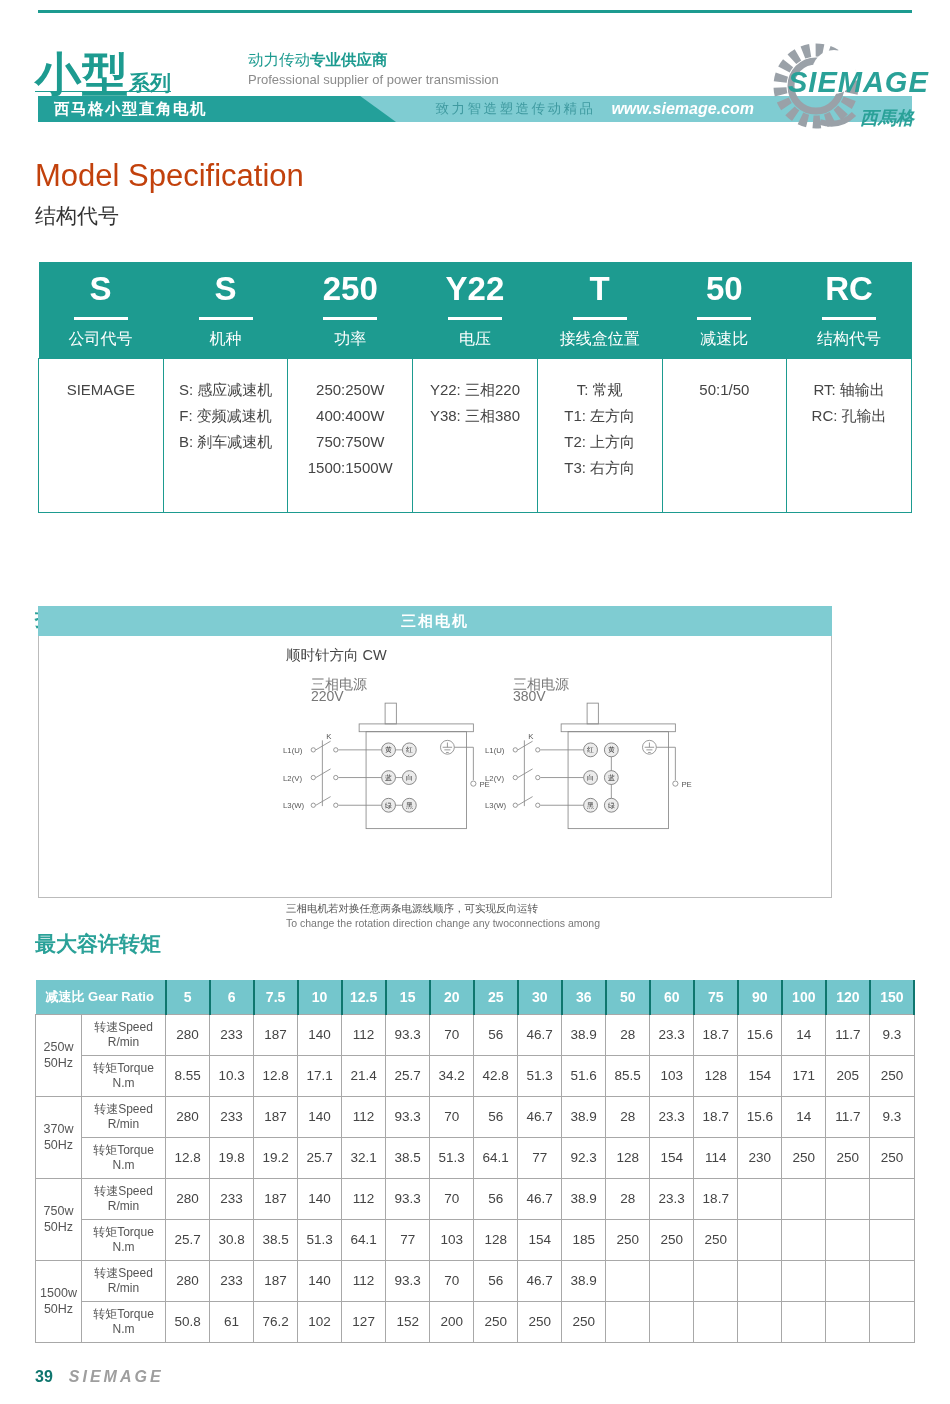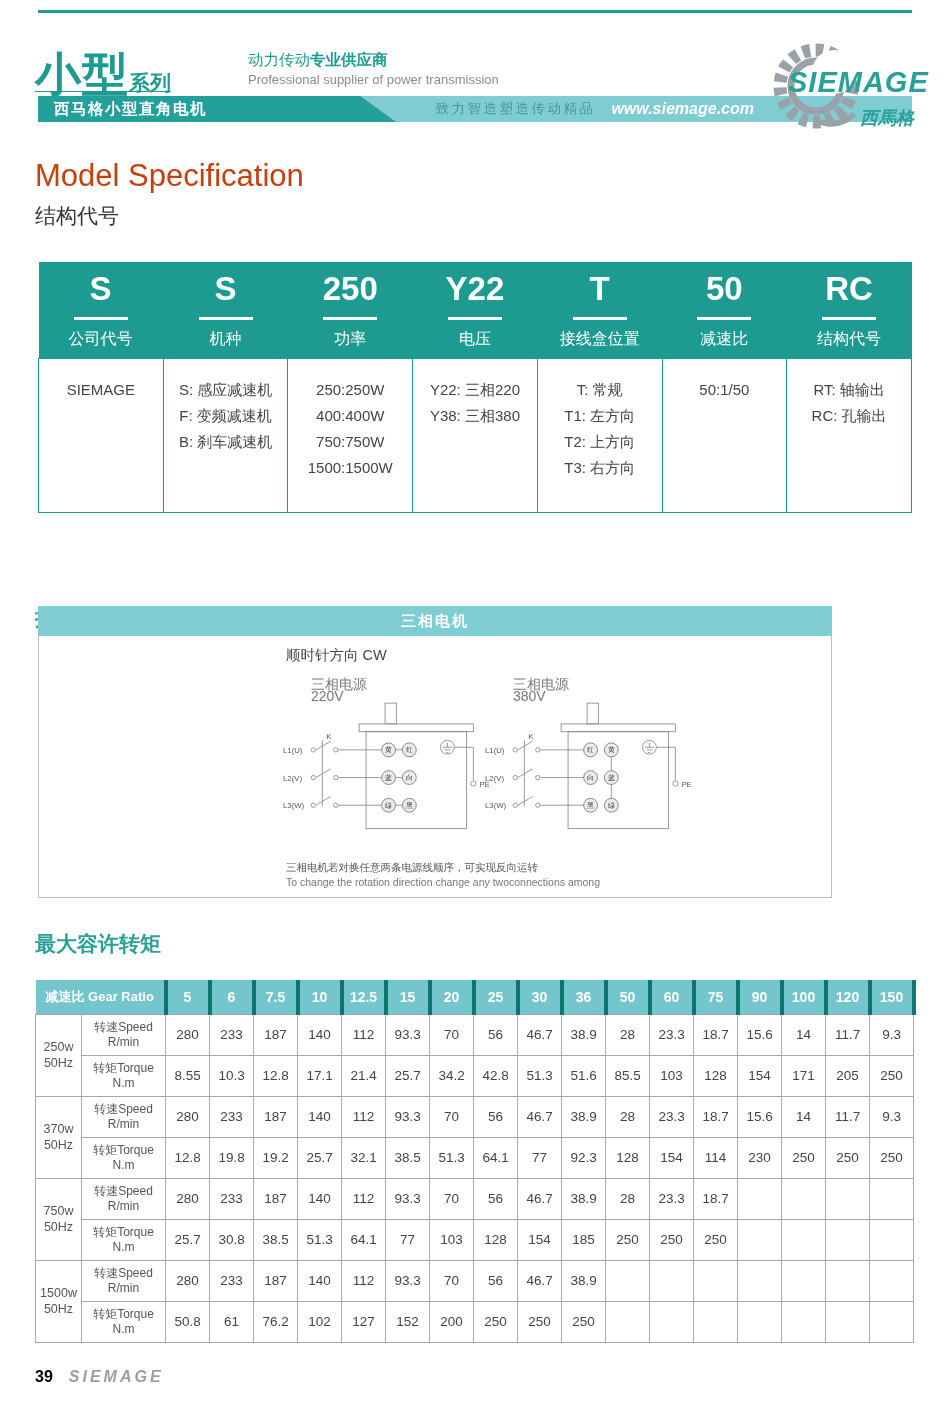--- a/index.html
+++ b/index.html
@@ -58,41 +58,41 @@
   .w-band { height:30px; background:#7fccd2; color:#fff; font-weight:bold; font-size:15px; text-align:center; line-height:30px; letter-spacing:2px; }
   .w-body { position:relative; height:262px; background:#fff; border:1px solid #bbbbbb; border-top:none; }
   .w-cw   { position:absolute; left:247px; top:10px; font-size:14.5px; color:#444; }
   .w-src  { position:absolute; font-size:14px; color:#777; line-height:12px;margin-left:25px; }
   .w-src.s220 { left:247px; top:42px; }
   .w-src.s380 { left:449px; top:42px; }
   .w-svg { position:absolute; width:212px; height:139px; }
   .w-svg.d220 { left:244px; top:66px; }
   .w-svg.d380 { left:446px; top:66px; }
   .w-note { position:absolute; left:247px; top:224px; font-size:10.5px; line-height:15px; }
-  .w-note .cn { color:#555; }
+  .w-note .cn { color:#555;margin-top:41px; }
   .w-note .en { color:#777; }
 
   
   .t-title { position:absolute; left:35px; top:930px; font-size:21px; font-weight:bold; color:#2aa198; }
   table.torque { position:absolute; left:35px; top:980px; width:880px; border-collapse:collapse; table-layout:fixed; }
   table.torque th {
     background:#74c6cc; color:#fff; font-size:14px; font-weight:bold; height:34px;
-    border-right:4px solid #0f766e; text-align:center;
+    border-right:2px solid #0f766e; text-align:center;
   }
   table.torque th.th-label { text-align:left; padding-left:10px; font-size:13px; font-weight:bold; }
   table.torque td {
     height:41px; border:1px solid #a8a8a8; background:#fff; text-align:center;
     font-size:13.5px; color:#444;
   }
   table.torque td.td-group { font-size:12.5px; color:#555; white-space:pre-line; line-height:16px; }
   table.torque td.td-metric { font-size:12px; color:#555; white-space:pre-line; line-height:15px; }
 
   
   .footer { position:absolute; left:35px; top:1368px; display:flex; align-items:baseline; }
-  .page-no { font-size:16px; font-weight:bold; color:#000000; }
+  .page-no { font-size:16px; font-weight:bold; color:#0f766e; }
   .foot-brand { margin-left:16px; font-size:16px; font-weight:bold; font-style:italic; color:#9e9e9e; letter-spacing:3px; }
 
   svg text { font-family:"Liberation Sans", sans-serif; }
 </style>
 </head>
 <body>
 
 <div class="top-rule"></div>
 
 <div class="series"><span class="big">小型</span><span class="small">系列</span></div>

